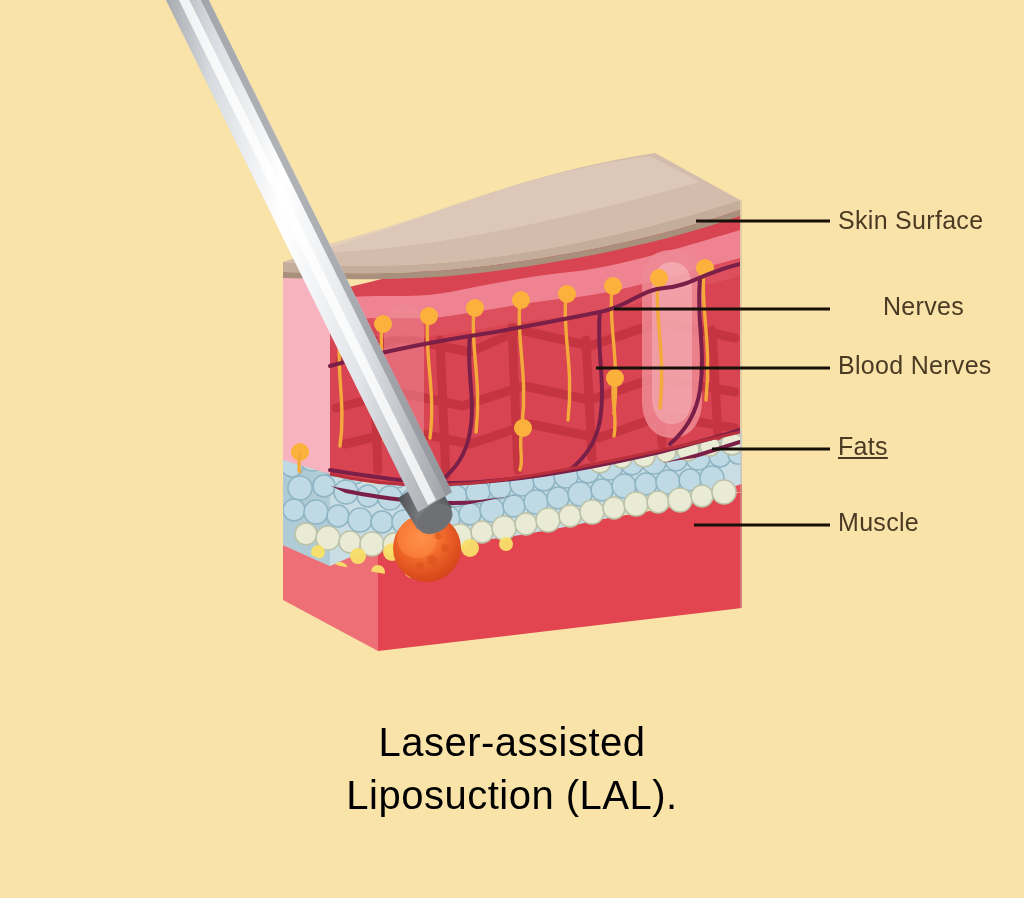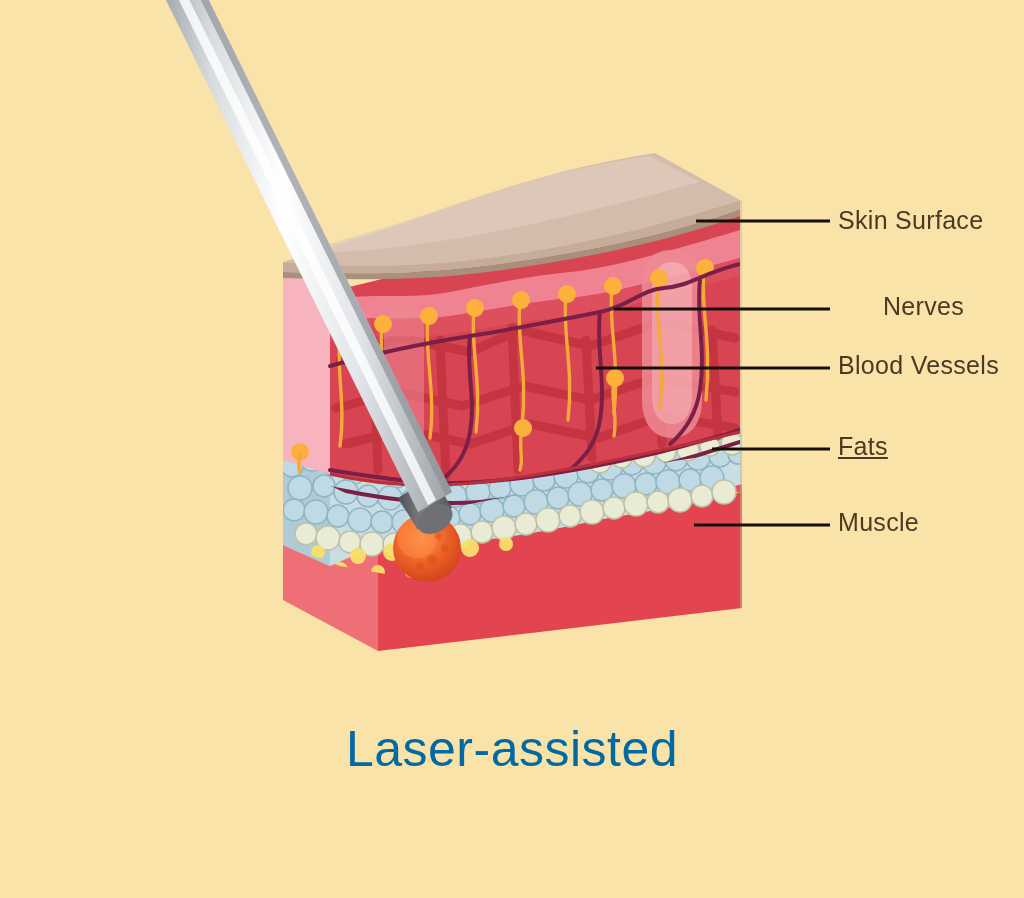--- a/index.html
+++ b/index.html
@@ -18,23 +18,23 @@
     font-size:25px;
     font-weight:400;
     letter-spacing:.3px;
     white-space:nowrap;
     line-height:1;
   }
   #caption{
     position:absolute;
     left:0;top:716px;width:1024px;
     text-align:center;
-    color:#0369a1;
+    color:#000000;
     font-family:"Liberation Sans", sans-serif;
-    font-size:50px;
+    font-size:40px;
     font-weight:400;
     letter-spacing:.5px;
     line-height:1.33;
   }
   #caption .ln{display:block;}
 </style>
 </head>
 <body>
 
 <div id="stage">
@@ -336,22 +336,23 @@
         <line x1="614" x2="830" y1="309" y2="309" stroke="#171008" stroke-width="3.2"></line>
         <line x1="596" x2="830" y1="368" y2="368" stroke="#171008" stroke-width="3.2"></line>
         <line x1="712" x2="830" y1="449" y2="449" stroke="#171008" stroke-width="3.2"></line>
         <line x1="694" x2="830" y1="525" y2="525" stroke="#171008" stroke-width="3.2"></line>
       </g>
   </svg>
 
   <div id="label-layer">
       <div class="label-text" style="left: 838px; top: 208px;">Skin Surface</div>
       <div class="label-text" style="left: 838px; top: 294px; margin-left: 45px;">Nerves</div>
-      <div class="label-text" style="left: 838px; top: 353px;">Blood Vessels</div>
+      <div class="label-text" style="left: 838px; top: 353px;">Blood Nerves</div>
       <div class="label-text" style="left: 838px; top: 434px; text-decoration: underline;">Fats</div>
       <div class="label-text" style="left: 838px; top: 510px;">Muscle</div>
     </div>
 
   <div id="caption">
     <span class="ln">Laser-assisted</span>
+    <span class="ln">Liposuction (LAL).</span>
   </div>
 
 </div>
 
 </body></html>

